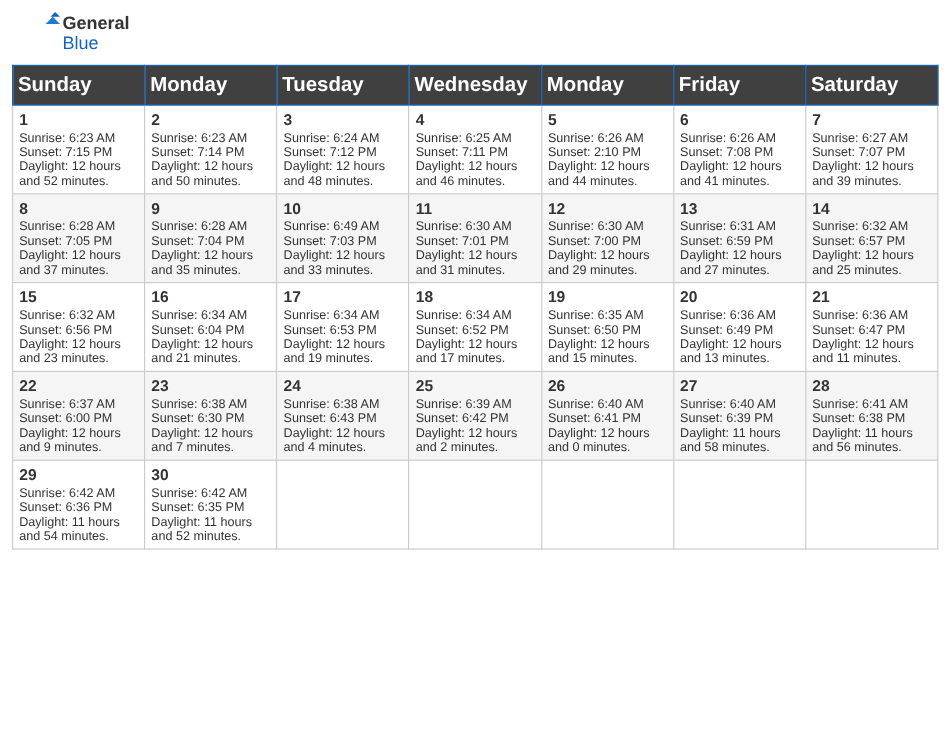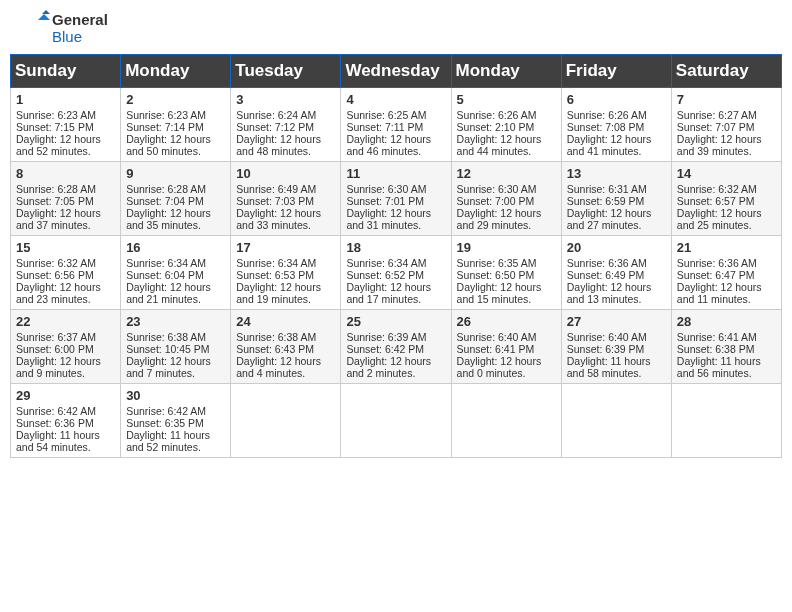--- a/index.html
+++ b/index.html
@@ -239,21 +239,21 @@
       <tr>
         <td>
           <div class="day-num">22</div>
           <div>Sunrise: 6:37 AM</div>
           <div>Sunset: 6:00 PM</div>
           <div>Daylight: 12 hours and 9 minutes.</div>
         </td>
         <td>
           <div class="day-num">23</div>
           <div>Sunrise: 6:38 AM</div>
-          <div>Sunset: 10:45 PM</div>
+          <div>Sunset: 6:30 PM</div>
           <div>Daylight: 12 hours and 7 minutes.</div>
         </td>
         <td>
           <div class="day-num">24</div>
           <div>Sunrise: 6:38 AM</div>
           <div>Sunset: 6:43 PM</div>
           <div>Daylight: 12 hours and 4 minutes.</div>
         </td>
         <td>
           <div class="day-num">25</div>

